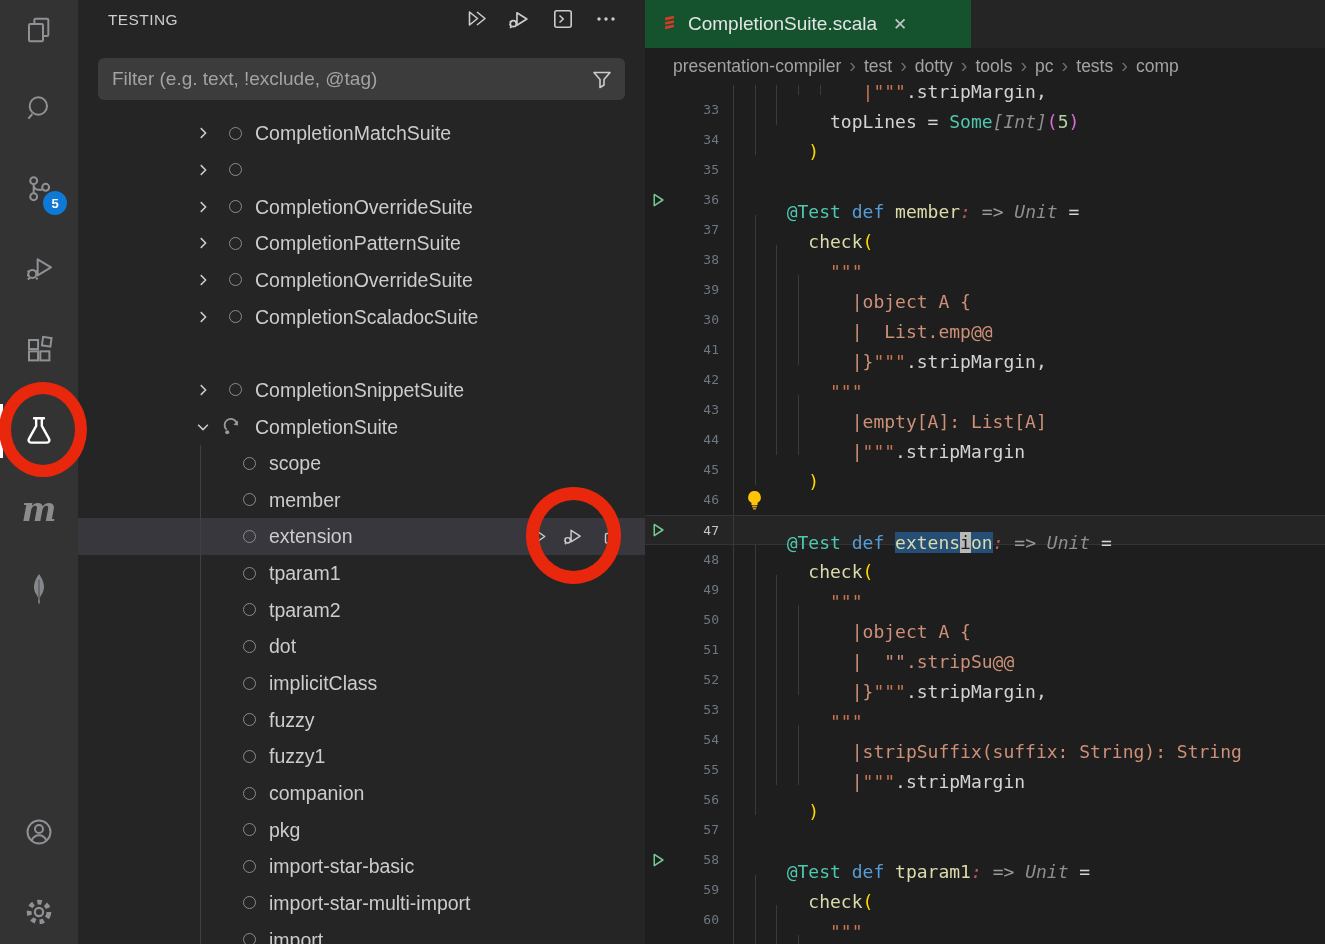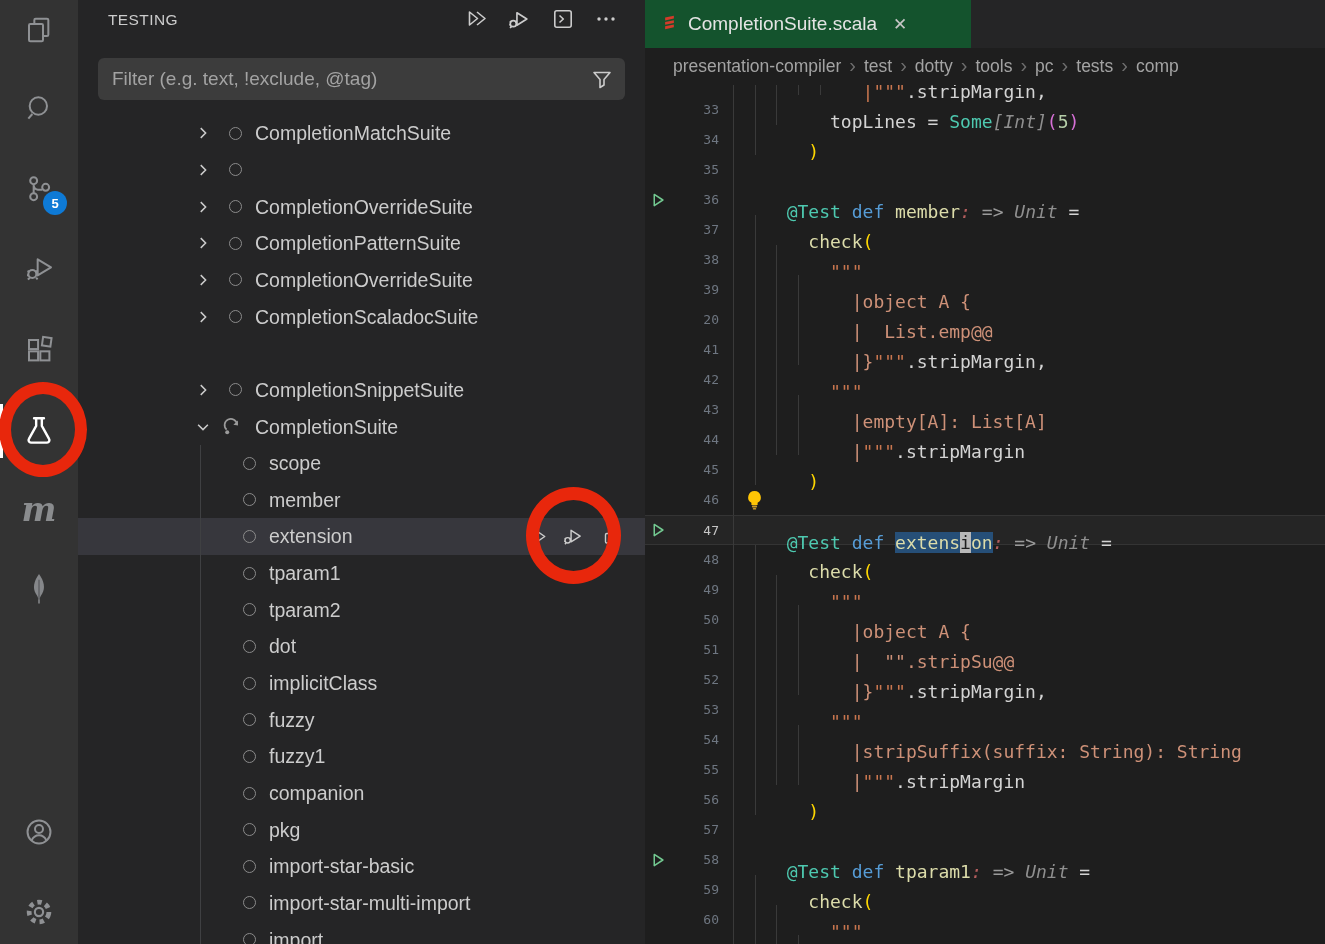--- a/index.html
+++ b/index.html
@@ -408,21 +408,21 @@
         </div>
         <div class="cline" style="top: 190px;">
           <span class="lnum">39</span>
           <span class="guide" style="left: 88px;"></span>
           <span class="guide" style="left: 109.686px;"></span>
           <span class="guide" style="left: 131.372px;"></span>
           <span class="guide" style="left: 153.058px;"></span>
           <span class="ctext">        <span class="tk-str">|object A {</span></span>
         </div>
         <div class="cline" style="top: 220px;">
-          <span class="lnum">20</span>
+          <span class="lnum">30</span>
           <span class="guide" style="left: 88px;"></span>
           <span class="guide" style="left: 109.686px;"></span>
           <span class="guide" style="left: 131.372px;"></span>
           <span class="guide" style="left: 153.058px;"></span>
           <span class="ctext">        <span class="tk-str">|  List.emp@@</span></span>
         </div>
         <div class="cline" style="top: 250px;">
           <span class="lnum">41</span>
           <span class="guide" style="left: 88px;"></span>
           <span class="guide" style="left: 109.686px;"></span>

